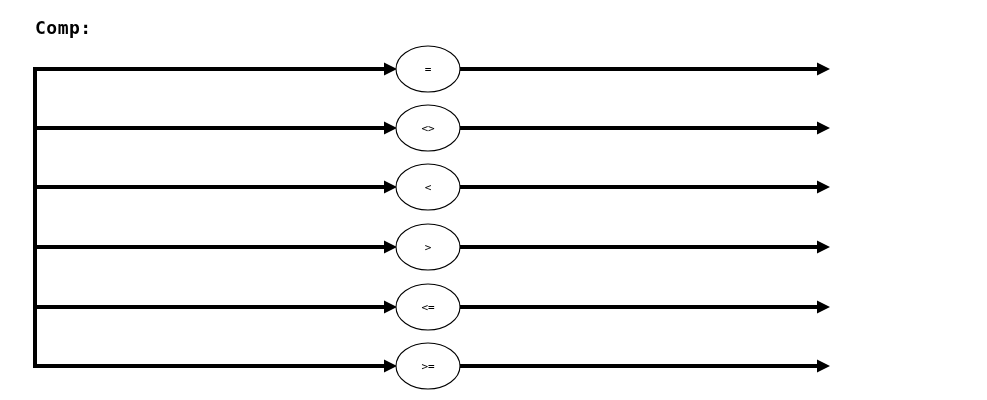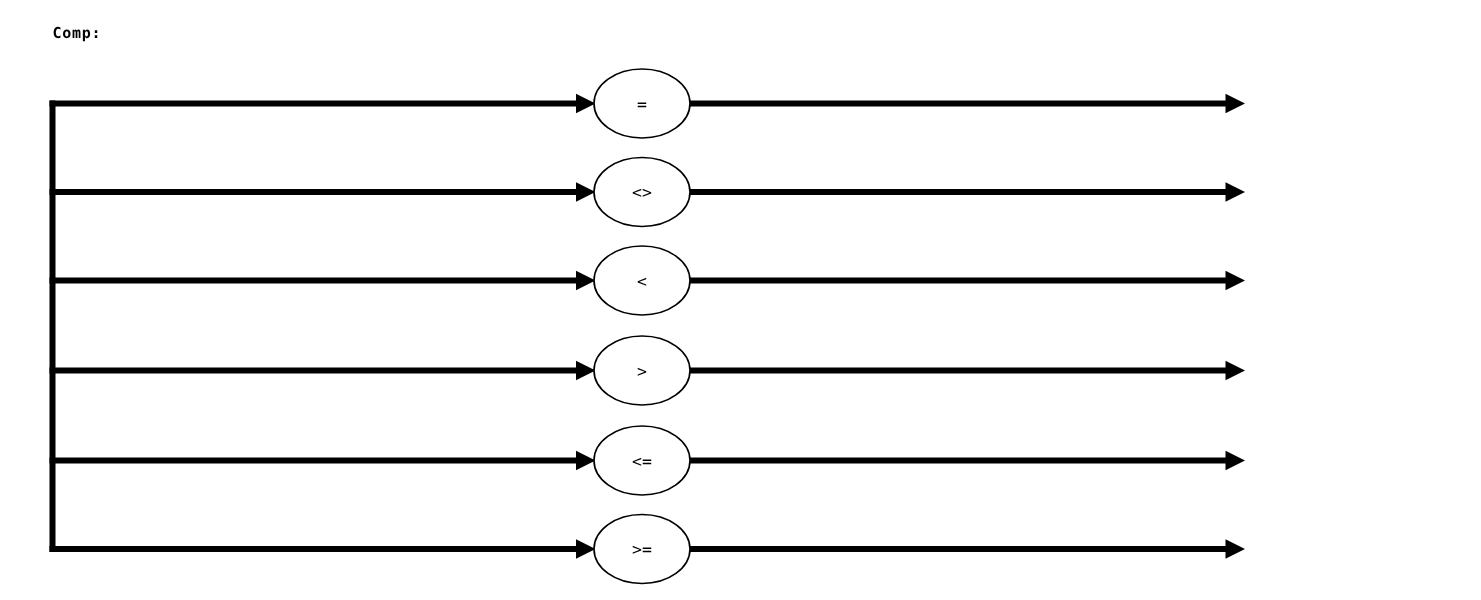--- a/index.html
+++ b/index.html
@@ -17,21 +17,21 @@
     height: 400px;
     background: #ffffff;
     overflow: hidden;
   }
   #diagram-title {
     position: absolute;
     left: 35px;
     top: 17px;
     font-family: "DejaVu Sans Mono", "Liberation Mono", monospace;
     font-weight: bold;
-    font-size: 10px;
+    font-size: 18px;
     letter-spacing: 0.5px;
     color: #000000;
     white-space: pre;
   }
   #railroad-svg {
     position: absolute;
     left: 0;
     top: 0;
     width: 987px;
     height: 400px;

